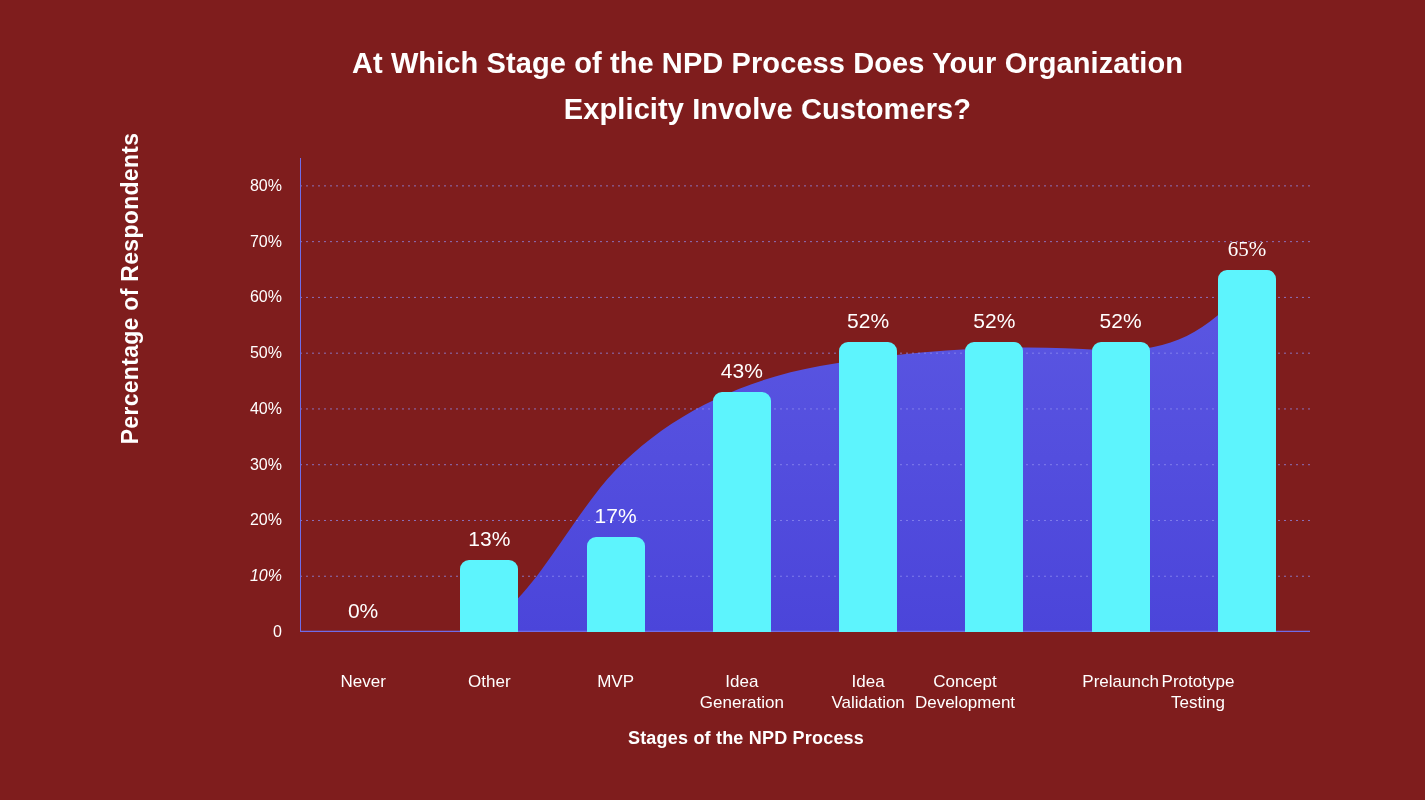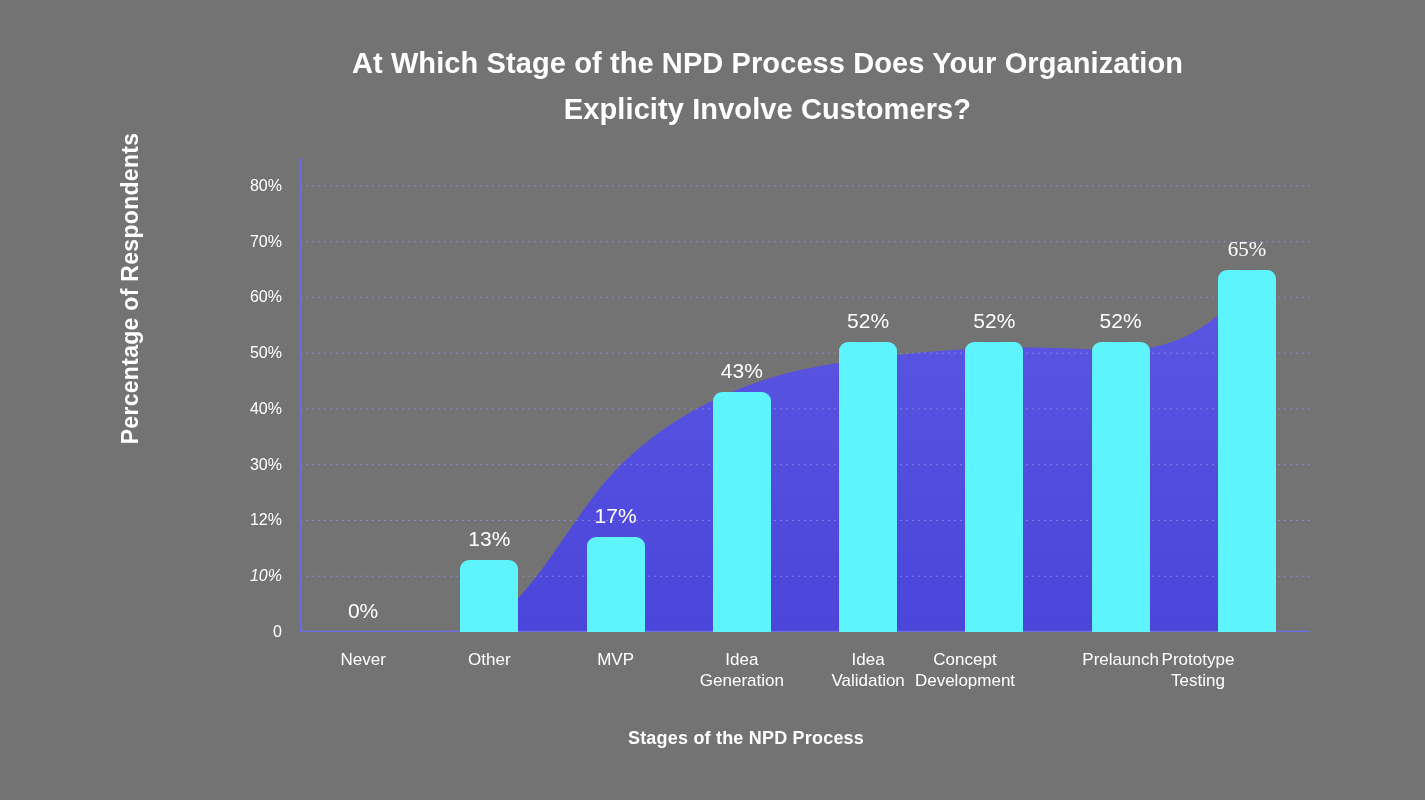--- a/index.html
+++ b/index.html
@@ -4,21 +4,21 @@
 <style>
   html, body {
     margin: 0;
     padding: 0;
     background: #3a2fdc;
   }
   #canvas {
     position: relative;
     width: 1425px;
     height: 800px;
-    background: #737373;
+    background: #7f1d1d;
     overflow: hidden;
     font-family: "Liberation Sans", sans-serif;
     -webkit-font-smoothing: antialiased;
   }
 
   
   #chart-title {
     position: absolute;
     left: 280px;
     top: 40px;
@@ -103,20 +103,21 @@
 
   
   .xtick {
     position: absolute;
     color: #ffffff;
     font-size: 17px;
     text-align: center;
     transform: translateX(-50%);
     line-height: 21px;
     white-space: pre-line;
+    margin-top: 22px;
   }
 </style>
 </head>
 <body>
 
 <div id="canvas">
 
   <div id="chart-title">
     <div>At Which Stage of the NPD Process Does Your Organization</div>
     <div>Explicity Involve Customers?</div>
@@ -172,21 +173,21 @@
         <div class="bar" title="Prelaunch: 52%" style="left: 791.625px; top: 184.024px; width: 58px; height: 289.976px; background: rgb(93, 244, 253);"></div>
         <div class="bar-label" style="left: 820.625px; top: 151.024px;">52%</div>
         <div class="bar" title="Prototype Testing: 65%" style="left: 917.875px; top: 111.529px; width: 58px; height: 362.471px; background: rgb(93, 244, 253);"></div>
         <div class="bar-label" style="left: 946.875px; top: 78.5294px; font-family: Liberation Serif, serif;">65%</div>
       </div>
   </div>
 
   <div id="yticks-layer">
       <div class="ytick" style="top: 632px;">0</div>
       <div class="ytick" style="top: 576.235px; font-style: italic;">10%</div>
-      <div class="ytick" style="top: 520.471px;">12%</div>
+      <div class="ytick" style="top: 520.471px;">20%</div>
       <div class="ytick" style="top: 464.706px;">30%</div>
       <div class="ytick" style="top: 408.941px;">40%</div>
       <div class="ytick" style="top: 353.176px;">50%</div>
       <div class="ytick" style="top: 297.412px;">60%</div>
       <div class="ytick" style="top: 241.647px;">70%</div>
       <div class="ytick" style="top: 185.882px;">80%</div>
     </div>
 
   <div id="xticks-layer">
       <div class="xtick" style="left: 363.125px; top: 649px;">Never</div>

